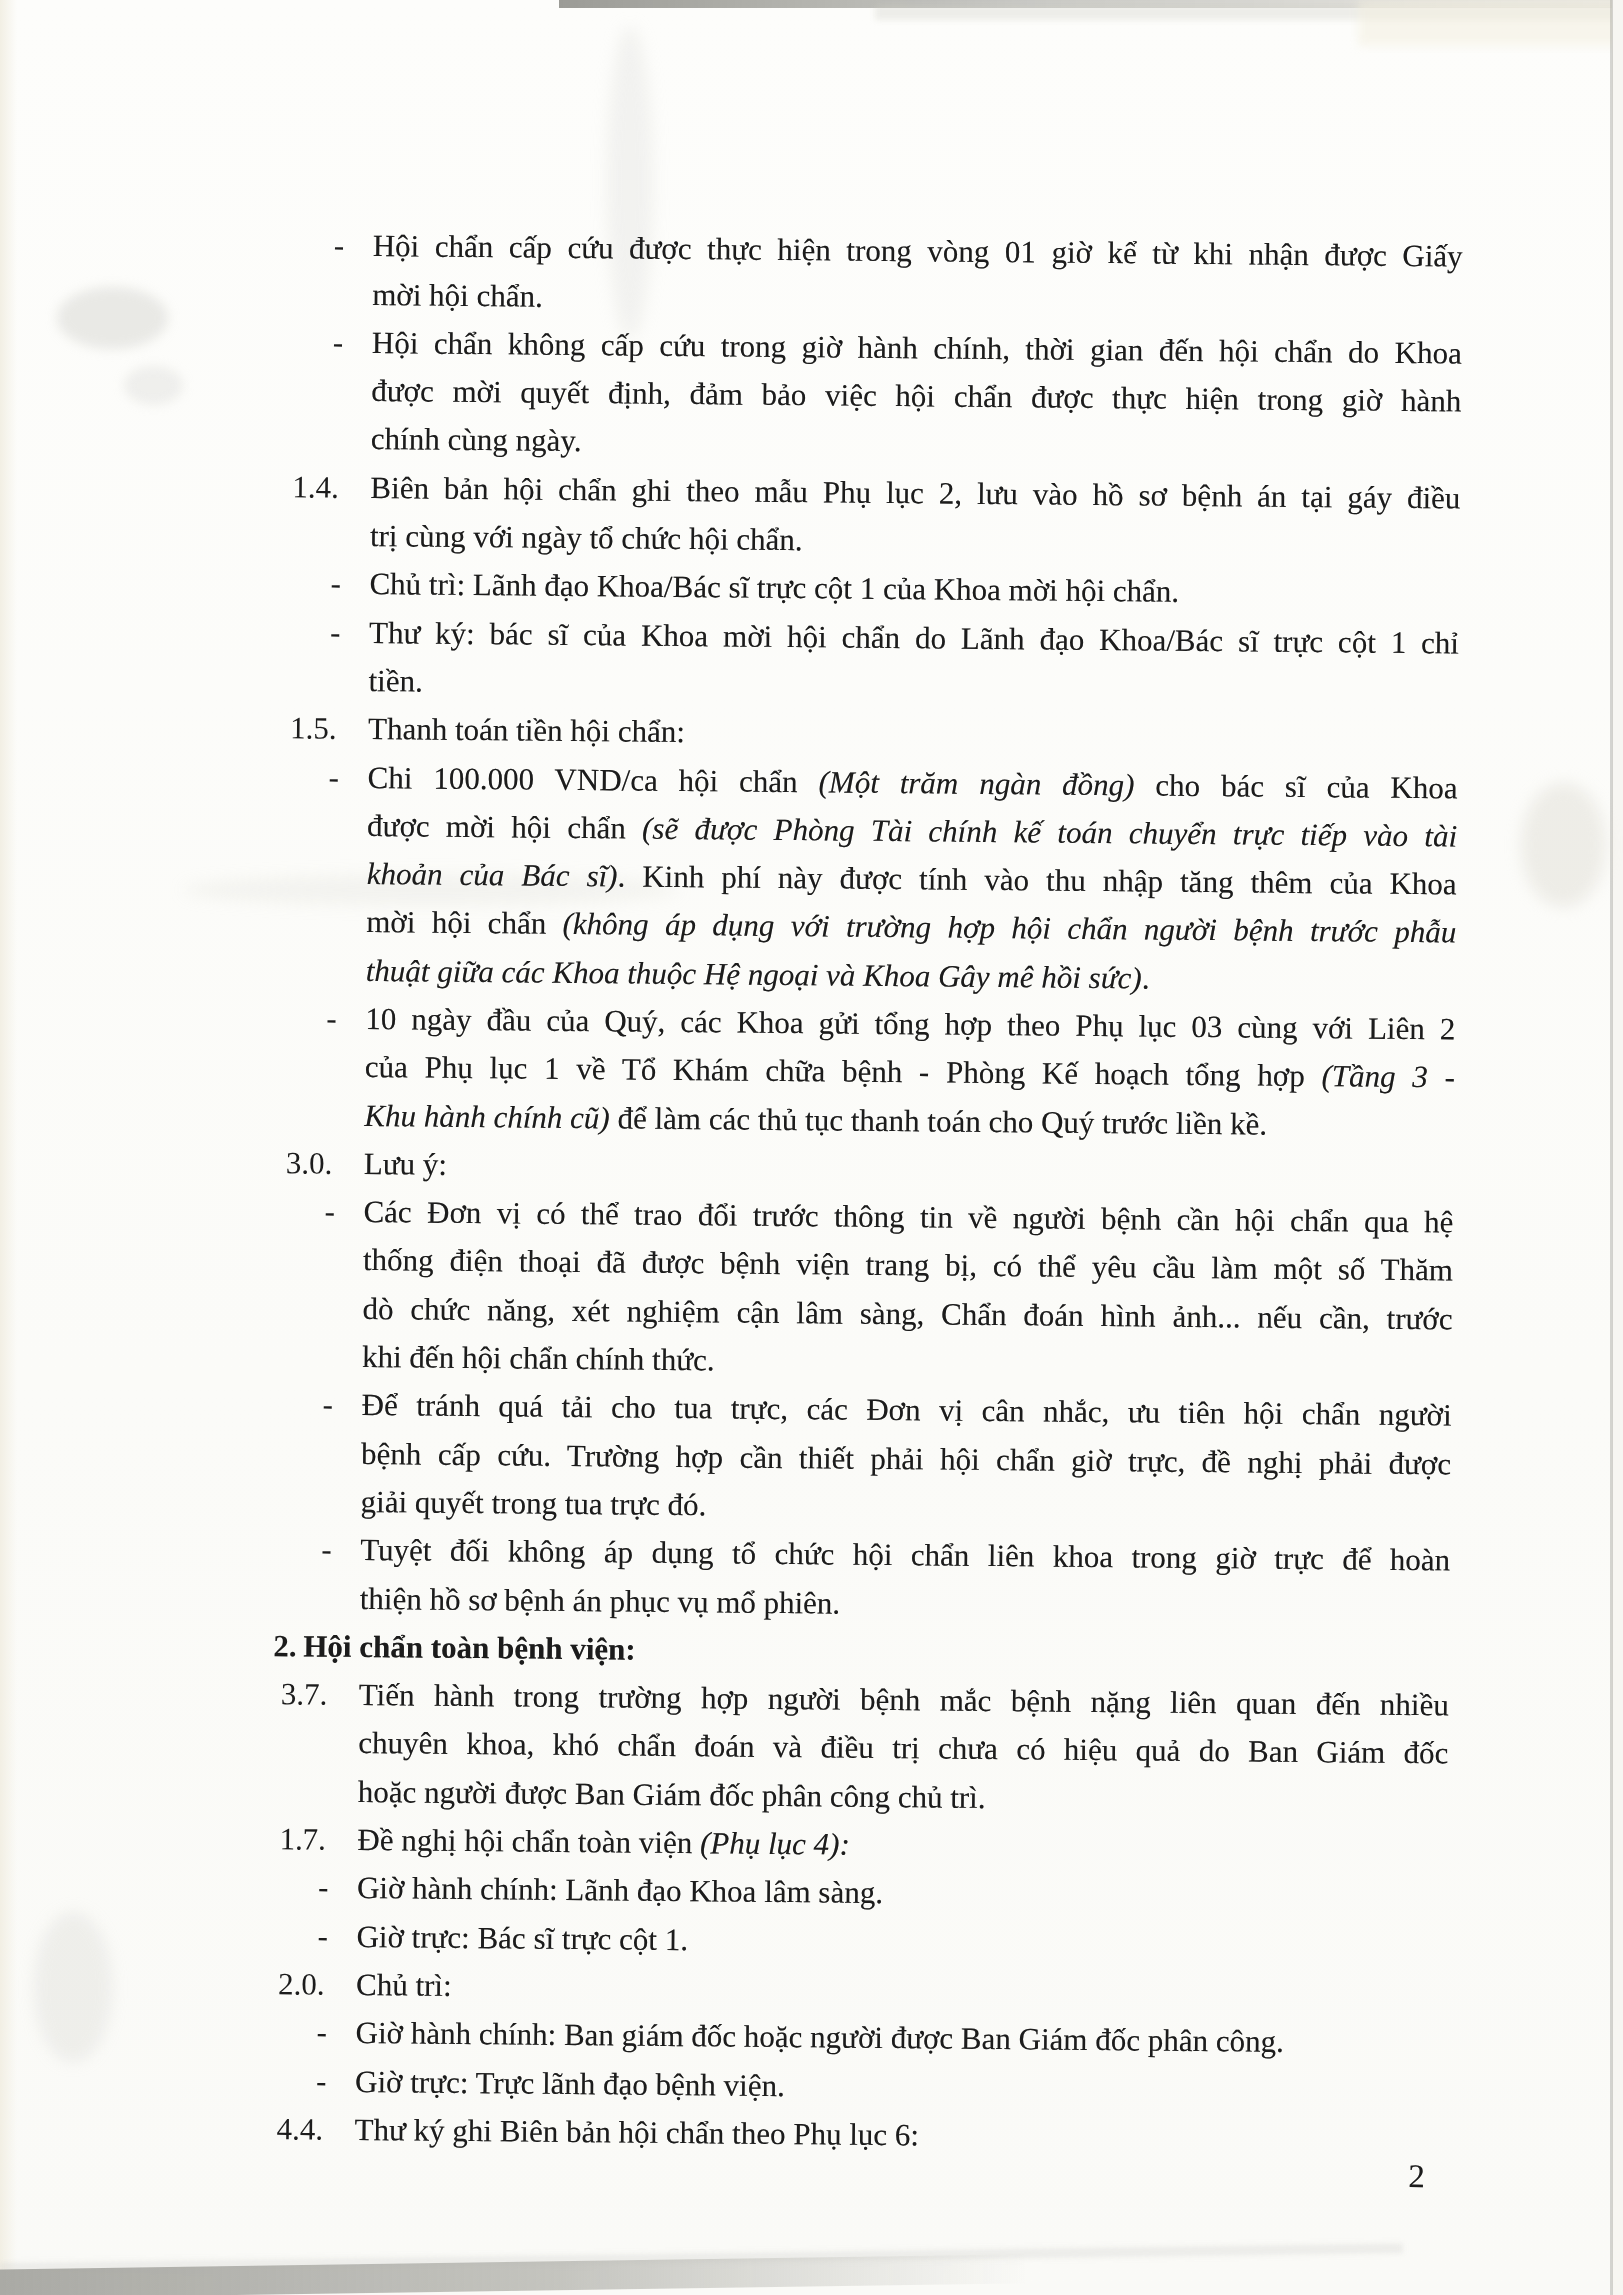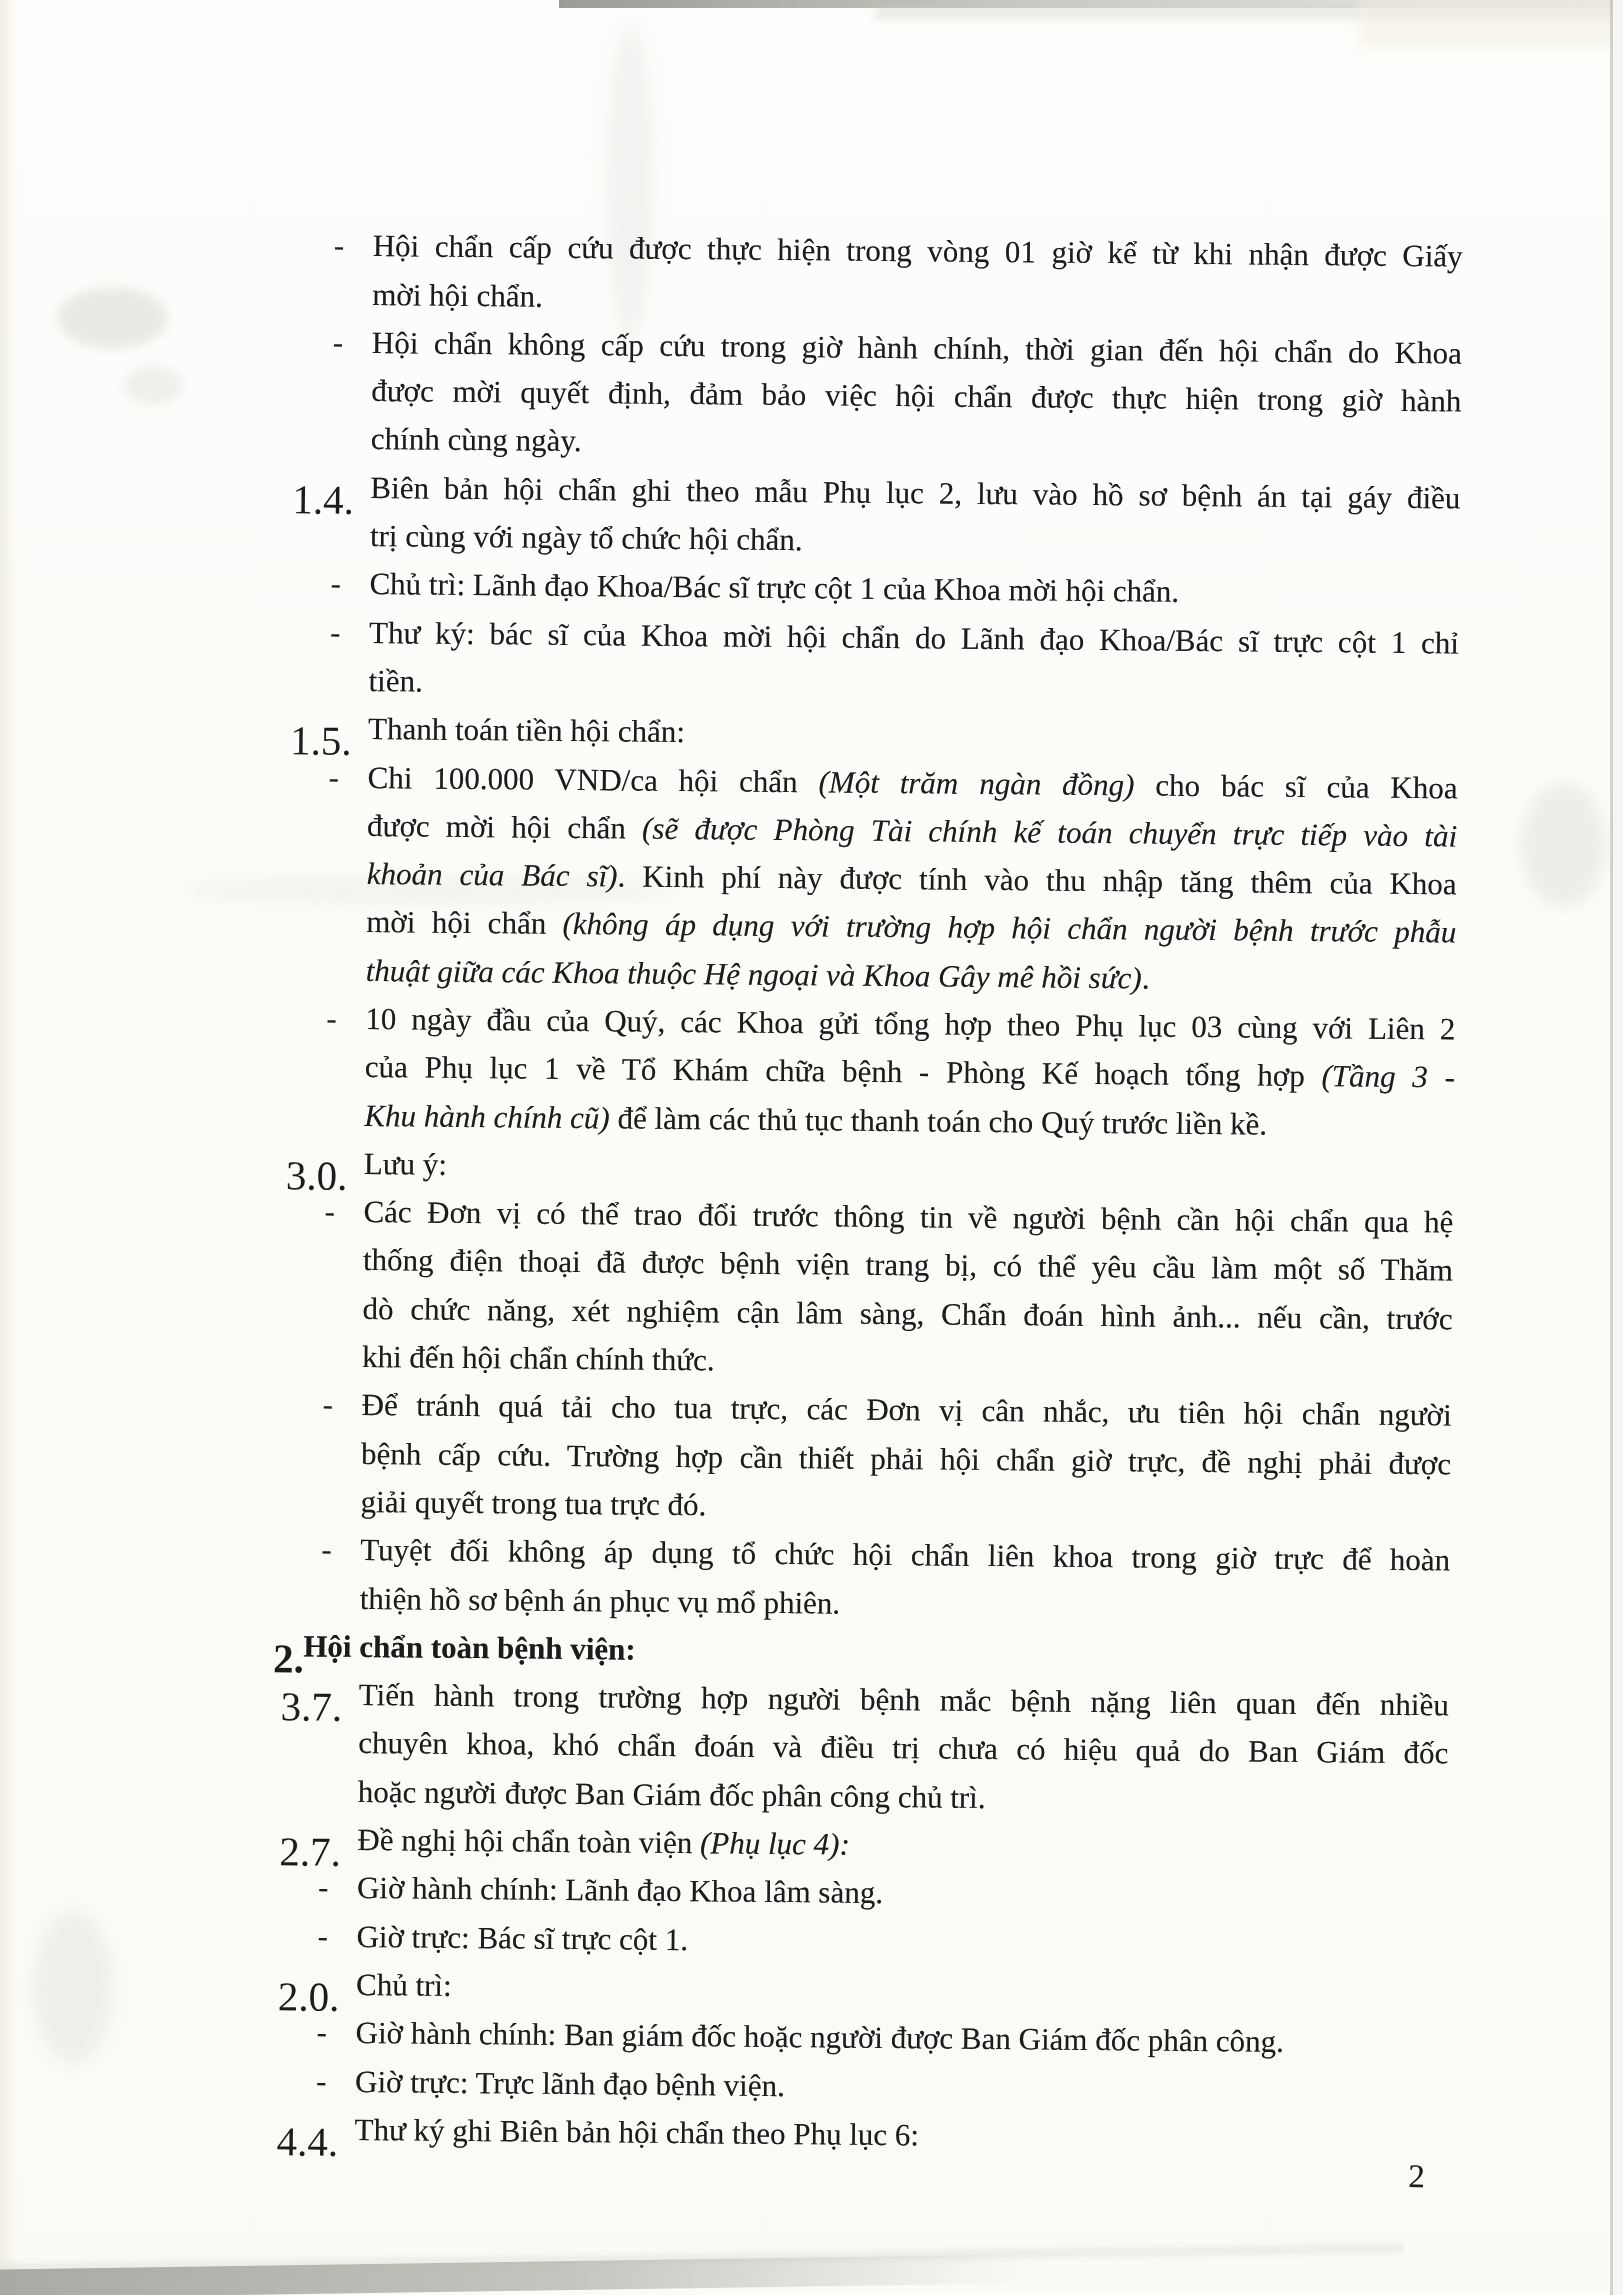--- a/index.html
+++ b/index.html
@@ -30,21 +30,21 @@
   .sm2{left:34px;top:1912px;width:78px;height:150px;background:rgba(198,198,192,.22);filter:blur(7.2px);}
   .sm3{left:1521px;top:783px;width:85px;height:124px;background:rgba(218,215,206,.40);filter:blur(7.2px);}
   .sm4{left:183px;top:875px;width:496px;height:30px;background:rgba(208,208,202,.20);filter:blur(7.8px);}
   .sm5{left:607px;top:26px;width:46px;height:313px;background:rgba(212,212,206,.25);filter:blur(7.8px);}
   .sm6{left:124px;top:366px;width:59px;height:39px;background:rgba(200,200,194,.25);filter:blur(5.2px);}
 
   
   .content{position:absolute;left:0;top:0;width:1624px;height:2295px;
     transform:rotate(0.55deg);transform-origin:366px 222px;}
   .line{position:absolute;left:0;width:1624px;height:48px;white-space:nowrap;}
-  .line .label{position:absolute;left:295px;top:12px;line-height:46px;font-size:41px;}
+  .line .label{position:absolute;left:295px;top:0;line-height:46px;font-size:31px;}
   .line.heading .label{left:287px;font-weight:bold;}
   .line .dash{position:absolute;left:334px;top:0;line-height:46px;font-size:31px;}
   .line .text{position:absolute;left:373px;top:0;width:1090px;line-height:46px;font-size:31px;
     text-shadow:0 0 0.4px rgba(20,20,20,.45);}
   .line.heading .text{left:317px;width:auto;font-weight:bold;}
   .line .text.just{text-align:justify;text-align-last:justify;white-space:normal;}
   .line .text i{font-style:italic;}
   .page-number{position:absolute;left:1427px;top:2147px;font-size:33px;line-height:39px;
     text-shadow:0 0 0.4px rgba(20,20,20,.4);}
 </style>
@@ -177,21 +177,21 @@
           <span class="label">3.7.</span>
           <span class="text just"><span>Tiến hành trong trường hợp người bệnh mắc bệnh nặng liên quan đến nhiều</span></span>
         </div>
         <div class="line" style="top: 1720px;">
           <span class="text just"><span>chuyên khoa, khó chẩn đoán và điều trị chưa có hiệu quả do Ban Giám đốc</span></span>
         </div>
         <div class="line" style="top: 1769px;">
           <span class="text"><span>hoặc người được Ban Giám đốc phân công chủ trì.</span></span>
         </div>
         <div class="line" style="top: 1817px;">
-          <span class="label">2.7.</span>
+          <span class="label">1.7.</span>
           <span class="text"><span>Đề nghị hội chẩn toàn viện </span><i>(Phụ lục 4):</i></span>
         </div>
         <div class="line" style="top: 1865px;">
           <span class="dash">-</span>
           <span class="text"><span>Giờ hành chính: Lãnh đạo Khoa lâm sàng.</span></span>
         </div>
         <div class="line" style="top: 1914px;">
           <span class="dash">-</span>
           <span class="text"><span>Giờ trực: Bác sĩ trực cột 1.</span></span>
         </div>

